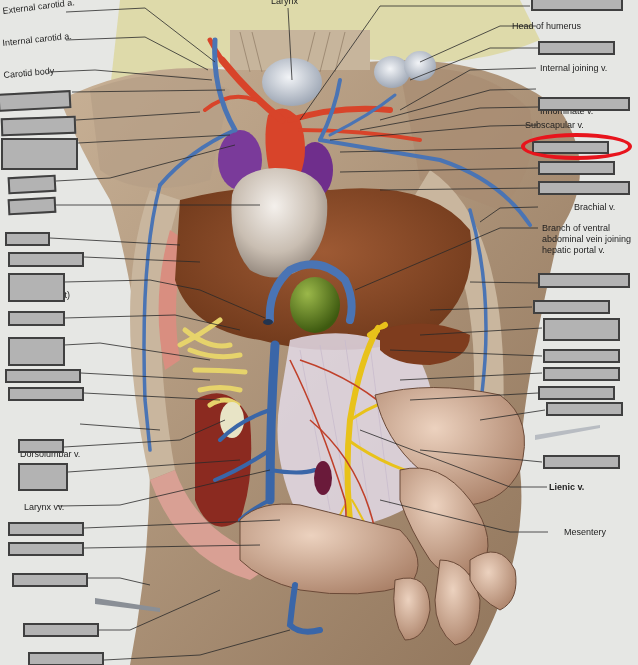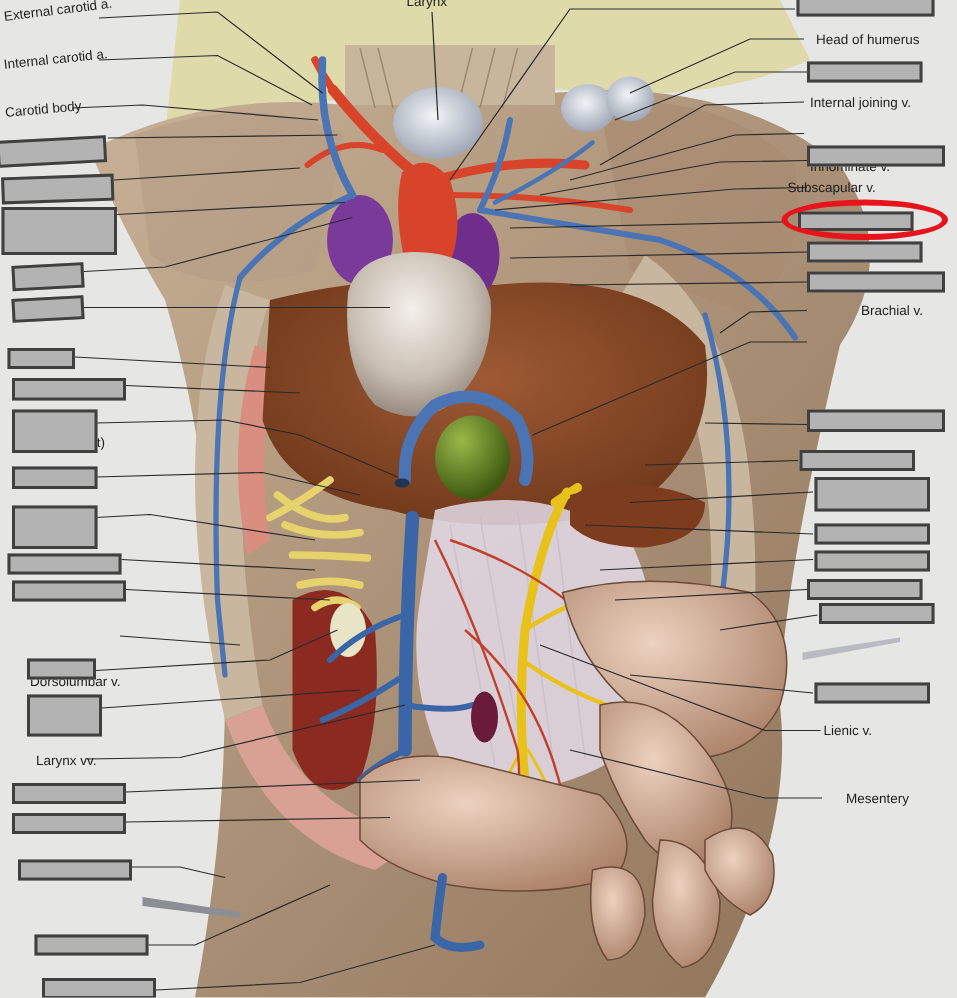--- a/index.html
+++ b/index.html
@@ -220,26 +220,27 @@
 
 <div class="lbl" style="left:2px;top:6px;transform:rotate(-7deg);transform-origin:left top;">External carotid a.</div>
 <div class="lbl" style="left:2px;top:38px;transform:rotate(-6deg);transform-origin:left top;">Internal carotid a.</div>
 <div class="lbl" style="left:3px;top:70px;transform:rotate(-5deg);transform-origin:left top;">Carotid body</div>
 <div class="lbl" style="left:55px;top:290px;">cut)</div>
 <div class="lbl" style="left:20px;top:420px;margin-top:29px;">Dorsolumbar v.</div>
 <div class="lbl" style="left:24px;top:502px;">Larynx vv.</div>
 
 <div class="lbl" style="left:271px;top:-4px;">Larynx</div>
 
-<div class="lbl" style="left:544px;top:21px;">Head of humerus</div>
+<div class="lbl" style="left:512px;top:21px;">Head of humerus</div>
 <div class="lbl" style="left:540px;top:63px;">Internal joining v.</div>
 <div class="lbl" style="left:540px;top:84px;margin-top:22px;">Innominate v.</div>
 <div class="lbl" style="left:525px;top:120px;">Subscapular v.</div>
 <div class="lbl" style="left:542px;top:202px;padding-left:32px;">Brachial v.</div>
-<div class="lbl" style="left:549px;top:482px;">Lienic v.</div>
+<div class="lbl multi" style="left:542px;top:223px;">Branch of ventral abdominal vein joining hepatic portal v.</div>
+<div class="lbl" style="left:549px;top:482px;font-weight:bold;">Lienic v.</div>
 <div class="lbl" style="left:551px;top:527px;margin-left:13px;">Mesentery</div>
 
 <div class="box" style="left:-2px;top:92px;width:73px;height:18px;transform:rotate(-3deg);"></div>
 <div class="box" style="left:1px;top:117px;width:75px;height:18px;transform:rotate(-2deg);"></div>
 <div class="box" style="left:1px;top:138px;width:77px;height:32px;"></div>
 <div class="box" style="left:8px;top:176px;width:48px;height:17px;transform:rotate(-3deg);"></div>
 <div class="box" style="left:8px;top:198px;width:48px;height:16px;transform:rotate(-3deg);"></div>
 <div class="box" style="left:5px;top:232px;width:45px;height:14px;"></div>
 <div class="box" style="left:8px;top:252px;width:76px;height:15px;"></div>
 <div class="box" style="left:8px;top:273px;width:57px;height:29px;"></div>

